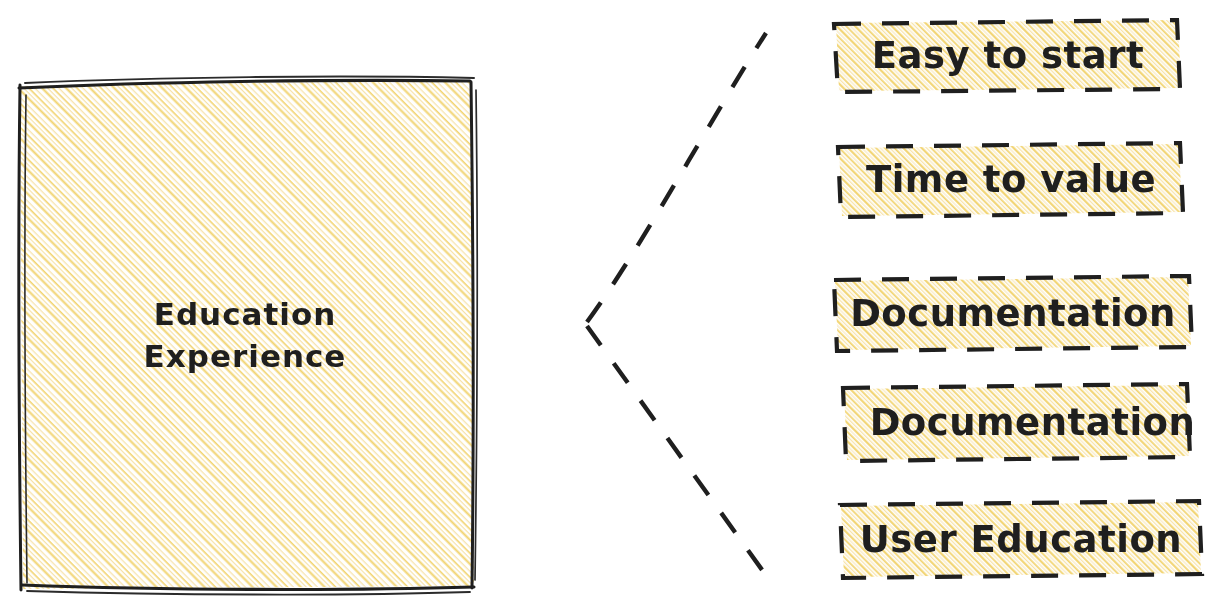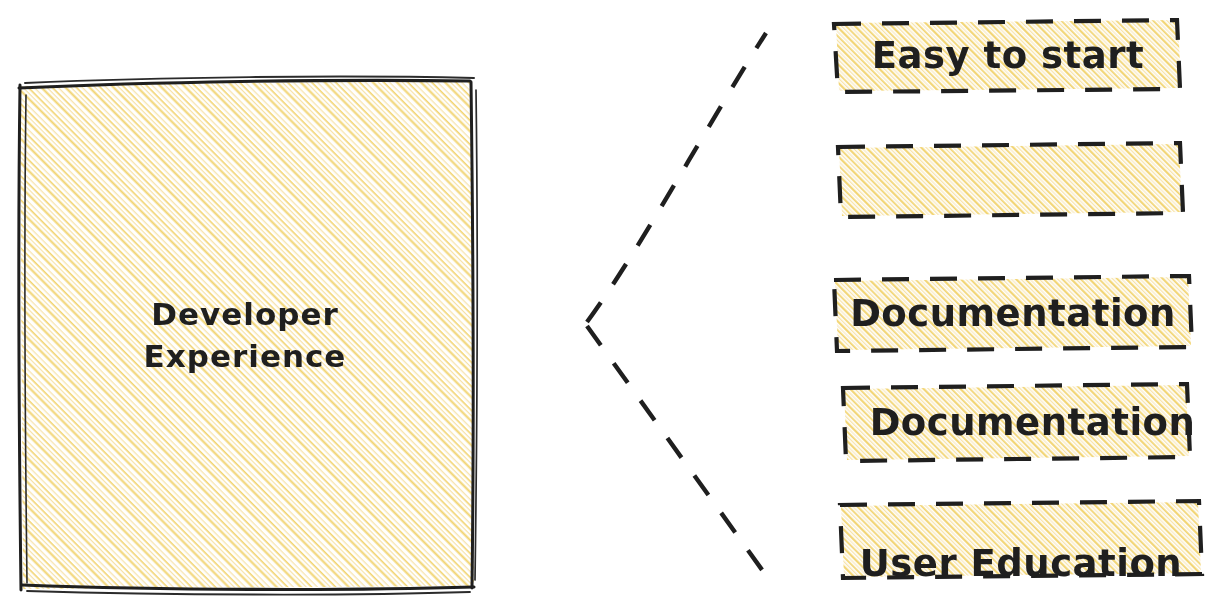--- a/index.html
+++ b/index.html
@@ -114,25 +114,26 @@
       <path d="M844 389 L1186 385 L1189 456 L847 460 Z" fill="url(#hatchDense)"></path>
       <path fill="none" stroke="#1f1f1f" stroke-width="4.2" stroke-linecap="butt" stroke-dasharray="27 21" d="M843 388 L1187 384 L1190 457 L846 461 Z"></path>
     </g>
 
     <g>
       <path d="M841 506 L1198 502 L1201 573 L844 577 Z" fill="url(#hatchDense)"></path>
       <path fill="none" stroke="#1f1f1f" stroke-width="4.2" stroke-linecap="butt" stroke-dasharray="27 21" d="M840 505 L1199 501 L1202 574 L843 578 Z"></path>
     </g>
   </svg>
 
-  <div class="node-label" id="main-node-label">Developer
+  <div class="node-label" id="main-node-label">Education
 Experience</div>
 
   <div class="node-label leaf-label" style="left:836px; top:22px; width:344px; height:68px;">Easy to start</div>
 
+  <div class="node-label leaf-label" style="left:839px; top:146px; width:344px; height:68px;">Time to value</div>
 
   <div class="node-label leaf-label" style="left:835px; top:280px; width:356px; height:68px;">Documentation</div>
 
   <div class="node-label leaf-label" style="left:860px; top:388px; width:345px; height:70px;">Documentation</div>
 
-  <div class="node-label leaf-label" style="left:841px; top:505px; width:360px; height:70px;margin-top:24px;">User Education</div>
+  <div class="node-label leaf-label" style="left:841px; top:505px; width:360px; height:70px;">User Education</div>
 
 </div>
 
 </body></html>

